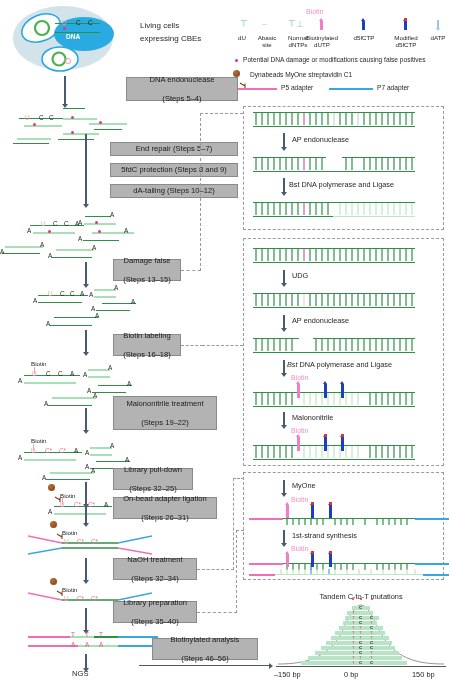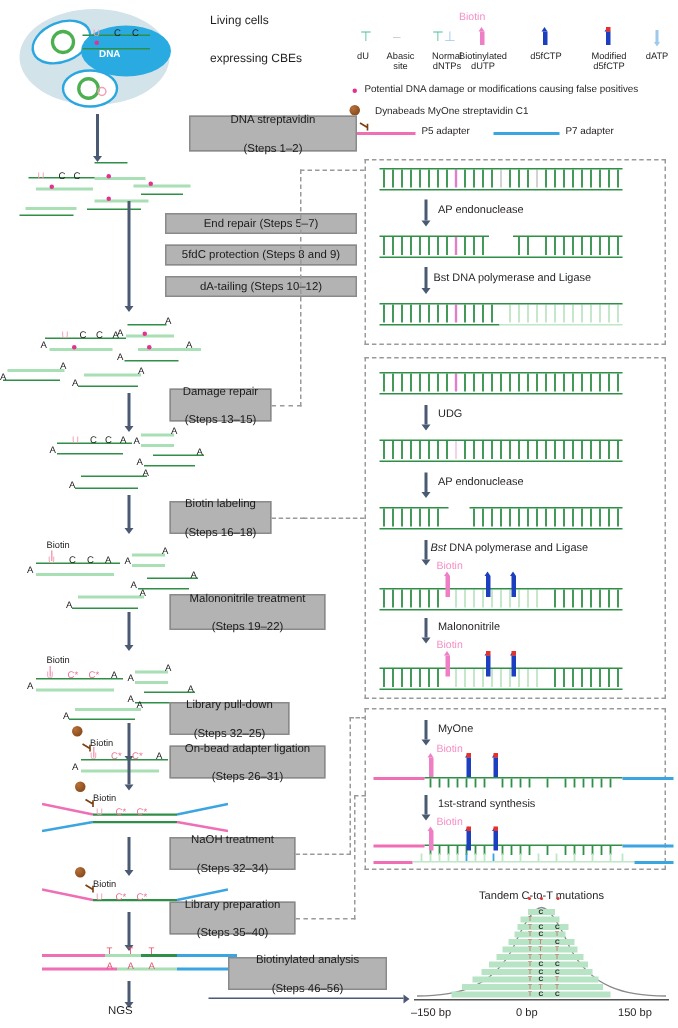--- a/index.html
+++ b/index.html
@@ -98,21 +98,21 @@
     <ellipse cx="76" cy="30" rx="30" ry="17" fill="#29abe2"></ellipse>
   </svg>
 </div>
 <div class="dk" style="left:55px;top:23px;width:45px;"></div>
 <div class="dk" style="left:55px;top:32px;width:45px;"></div>
 <div class="lblU" style="left:62px;top:19px;">U</div>
 <div class="lblC" style="left:76px;top:19px;">C</div>
 <div class="lblC" style="left:88px;top:19px;">C</div>
 <div class="mag" style="left:63px;top:26.5px;"></div>
 <div class="lbl" style="left:66px;top:33px;font-weight:bold;color:#ffffff;font-size:6.6px;">DNA</div>
-<div class="lbl" style="left:140px;top:10px;font-size:8px;">Living cells</div>
+<div class="lbl" style="left:140px;top:22px;font-size:8px;">Living cells</div>
 <div class="lbl" style="left:140px;top:35px;font-size:8px;">expressing CBEs</div>
 
 <div class="biotinPink" style="left:306px;top:8px;font-size:7px;">Biotin</div>
 
 <div class="lgT" style="left:240px;top:20px;color:#56c2a0;">⊤</div>
 <div class="lgT" style="left:262px;top:20px;color:#c9c9c9;">–</div>
 <div class="lgT" style="left:288px;top:20px;color:#56c2a0;">⊤</div>
 <div class="lgT" style="left:296px;top:20px;color:#9ec9ea;">⊥</div>
 <div class="arrowUpPink" style="left:320px;top:21px;height:9px;"></div>
 <div class="arrowUp" style="left:362px;top:21px;height:9px;"></div>
@@ -144,22 +144,22 @@
 <div class="lbl" style="left:250px;top:71px;font-size:6.6px;">Dynabeads MyOne streptavidin C1</div>
 
 <div class="lgline" style="left:233px;top:88px;width:44px;background:#f06eb4;"></div>
 <div class="lbl" style="left:281px;top:84px;font-size:6.6px;">P5 adapter</div>
 <div class="lgline" style="left:329px;top:88px;width:44px;background:#3aa5e0;"></div>
 <div class="lbl" style="left:377px;top:84px;font-size:6.6px;">P7 adapter</div>
 
 <div class="varrow" style="left:64px;top:76px;height:28px;"></div>
 
 <div class="stepbox" style="left:126px;top:77px;width:112px;height:24px;">
-  <span><span>DNA streptavidin</span><br>
-        <span>(Steps 1–2)</span></span>
+  <span><span>DNA endonuclease</span><br>
+        <span>(Steps 5–4)</span></span>
 </div>
 
 <div>
   <div class="dk" style="left:19px;top:118px;width:50px;"></div>
   <div class="lblU" style="left:25px;top:113.5px;">U</div>
   <div class="lblC" style="left:39px;top:113.5px;">C</div>
   <div class="lblC" style="left:49px;top:113.5px;">C</div>
   <div class="lt" style="left:24px;top:125px;width:38px;"></div>
   <div class="mag" style="left:33px;top:123px;"></div>
   <div class="dk" style="left:63px;top:108px;width:22px;"></div>
@@ -215,21 +215,21 @@
   <div class="lblA" style="left:0px;top:248px;">A</div>
   <div class="lt" style="left:56px;top:249px;width:38px;"></div>
   <div class="lblA" style="left:92px;top:244px;">A</div>
   <div class="dk" style="left:52px;top:257px;width:40px;"></div>
   <div class="lblA" style="left:48px;top:252px;">A</div>
 </div>
 
 <div class="varrow" style="left:85px;top:262px;height:22px;"></div>
 
 <div class="stepbox" style="left:113px;top:259px;width:68px;height:22px;">
-  <span><span>Damage repair</span><br>
+  <span><span>Damage false</span><br>
         <span>(Steps 13–15)</span></span>
 </div>
 <div class="dashline" style="left:181px;top:270px;width:20px;"></div>
 <div class="dashlineV" style="left:200px;top:113px;height:158px;"></div>
 <div class="dashline" style="left:200px;top:113px;width:43px;"></div>
 
 <div>
   <div class="dk" style="left:38px;top:295px;width:50px;"></div>
   <div class="lblU" style="left:48px;top:290px;">U</div>
   <div class="lblC" style="left:60px;top:290px;">C</div>
@@ -286,21 +286,21 @@
   <div class="lblA" style="left:87px;top:387px;">A</div>
 
   <div class="lt" style="left:52px;top:397px;width:44px;"></div>
   <div class="lblA" style="left:93px;top:392px;">A</div>
   <div class="dk" style="left:48px;top:405px;width:44px;"></div>
   <div class="lblA" style="left:44px;top:400px;">A</div>
 </div>
 
 <div class="varrow" style="left:85px;top:408px;height:22px;"></div>
 
-<div class="stepbox" style="left:113px;top:396px;width:104px;height:24px;text-align:center;">
+<div class="stepbox" style="left:113px;top:396px;width:104px;height:34px;text-align:center;">
   <span><span>Malononitrile treatment</span><br>
         <span>(Steps 19–22)</span></span>
 </div>
 
 <div>
   <div class="biotinLbl" style="left:31px;top:437px;">Biotin</div>
   <div class="dk" style="left:24px;top:452px;width:58px;"></div>
   <div class="lblU" style="left:31px;top:447px;color:#f3a0b8;">U</div>
   <div class="lblCs" style="left:45px;top:447px;">C*</div>
   <div class="lblCs" style="left:59px;top:447px;">C*</div>

